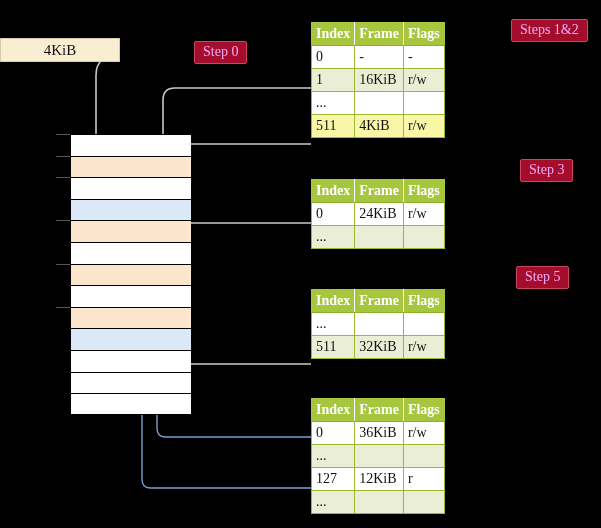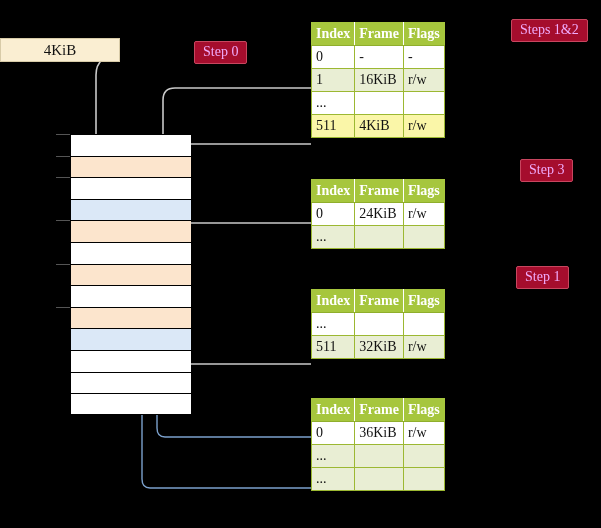--- a/index.html
+++ b/index.html
@@ -164,21 +164,21 @@
   <div class="abs badge" style="left:194px; top:41px;">
     <span>Step 0</span>
   </div>
   <div class="abs badge" style="left:511px; top:19px;">
     <span>Steps 1&amp;2</span>
   </div>
   <div class="abs badge" style="left:520px; top:159px;">
     <span>Step 3</span>
   </div>
   <div class="abs badge" style="left:516px; top:266px;">
-    <span>Step 1</span>
+    <span>Step 5</span>
   </div>
 
   <div class="abs" id="mem-col">
       <div class="mem-row white" style="top: 0px;"></div>
       <div class="mem-row orange" style="top: 21.6px;"></div>
       <div class="mem-row white" style="top: 43.2px;"></div>
       <div class="mem-row blue" style="top: 64.8px;"></div>
       <div class="mem-row orange" style="top: 86.4px;"></div>
       <div class="mem-row white" style="top: 108px;"></div>
       <div class="mem-row orange" style="top: 129.6px;"></div>
@@ -291,20 +291,25 @@
             <tr class="odd">
               <td class="col-index">0</td>
               <td class="col-frame">36KiB</td>
               <td class="col-flags">r/w</td>
             </tr>
             <tr class="even">
               <td class="col-index">...</td>
               <td class="col-frame"></td>
               <td class="col-flags"></td>
             </tr>
+            <tr class="odd">
+              <td class="col-index">127</td>
+              <td class="col-frame">12KiB</td>
+              <td class="col-flags">r</td>
+            </tr>
             <tr class="even">
               <td class="col-index">...</td>
               <td class="col-frame"></td>
               <td class="col-flags"></td>
             </tr>
           </tbody>
         </table>
       </div>
     </div>
 

